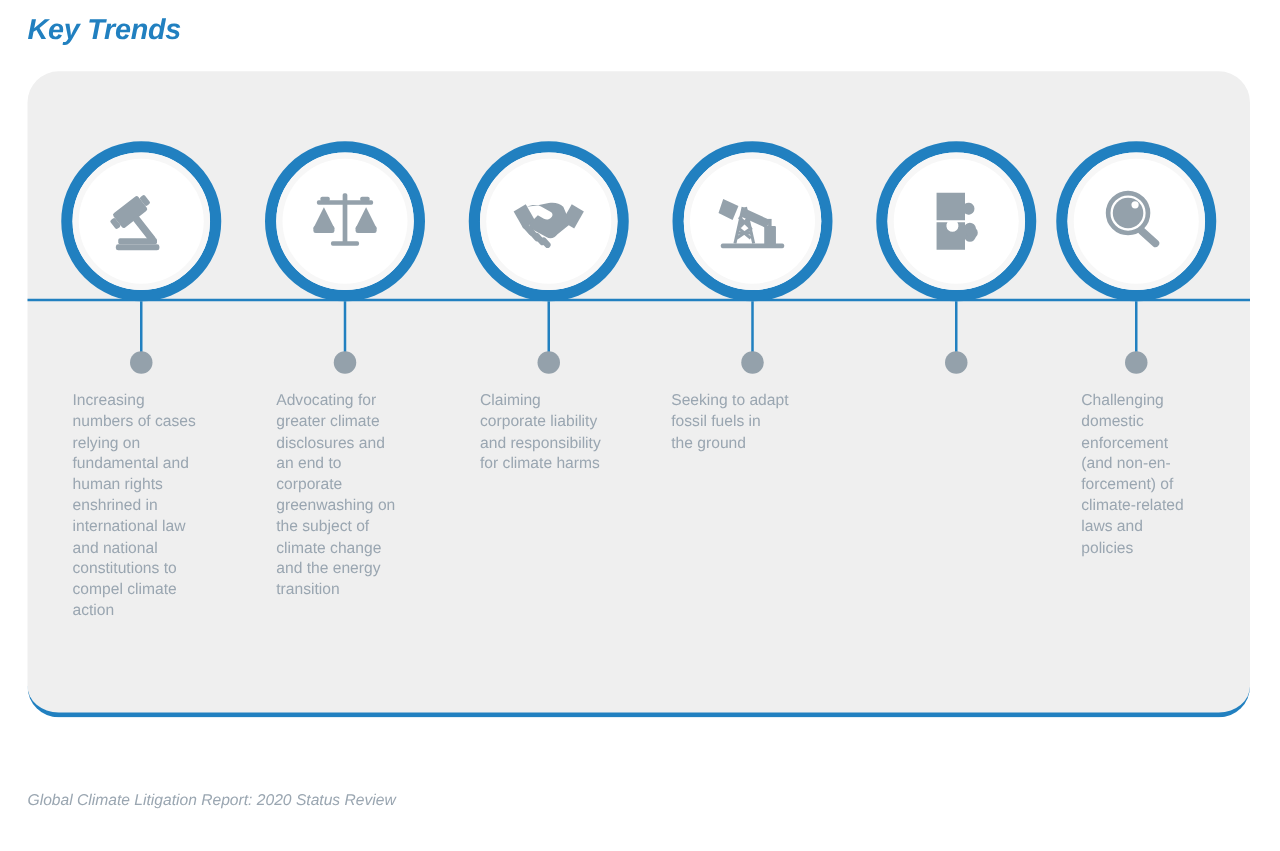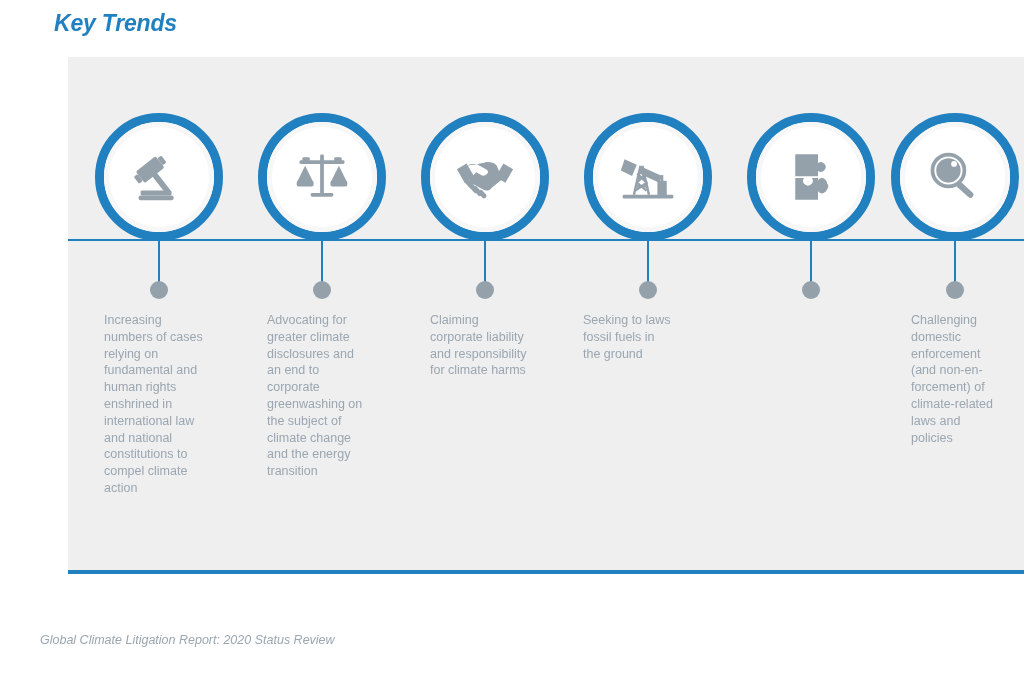--- a/index.html
+++ b/index.html
@@ -10,44 +10,44 @@
     background: #ffffff;
     font-family: "Liberation Sans", sans-serif;
     overflow: hidden;
   }
 
   .page {
     position: relative;
     width: 836px;
     height: 681px;
     background: #ffffff;
-    margin-left: 32px;
   }
 
   
   .page-title {
     position: absolute;
     left: 22px;
     top: 10px;
     font-size: 23px;
     font-weight: bold;
     font-style: italic;
     color: #2180c0;
     letter-spacing: -0.2px;
   }
 
   
   .panel {
     position: absolute;
-    left: 36px;
+    left: 22px;
     top: 57px;
     width: 978px;
     height: 517px;
     background: #efefef;
     border-bottom: 4px solid #2180c0;
+    border-radius: 25px;
   }
 
   
   .connector-line {
     position: absolute;
     left: 0px;
     top: 182px;
     width: 978px;
     height: 2px;
     background: #2180c0;
@@ -121,21 +121,21 @@
     width: 112px;
     font-size: 12.5px;
     line-height: 16.8px;
     color: #9aa6b1;
     white-space: pre-line;
   }
 
   
   .footer-note {
     position: absolute;
-    left: 8px;
+    left: 22px;
     top: 633px;
     font-size: 12.5px;
     font-style: italic;
     color: #9aa6b1;
   }
 </style>
 </head>
 <body>
 
 <div class="page">
@@ -289,21 +289,21 @@
     <div class="caption" style="left:199px">Advocating for
 greater climate
 disclosures and
 an end to
 corporate
 greenwashing on
 the subject of
 climate change
 and the energy
 transition</div>
-    <div class="caption" style="left:515px">Seeking to laws
+    <div class="caption" style="left:515px">Seeking to adapt
 fossil fuels in
 the ground</div>
     <div class="caption" style="left:843px">Challenging
 domestic
 enforcement
 (and non-en-
 forcement) of
 climate-related
 laws and
 policies</div>

